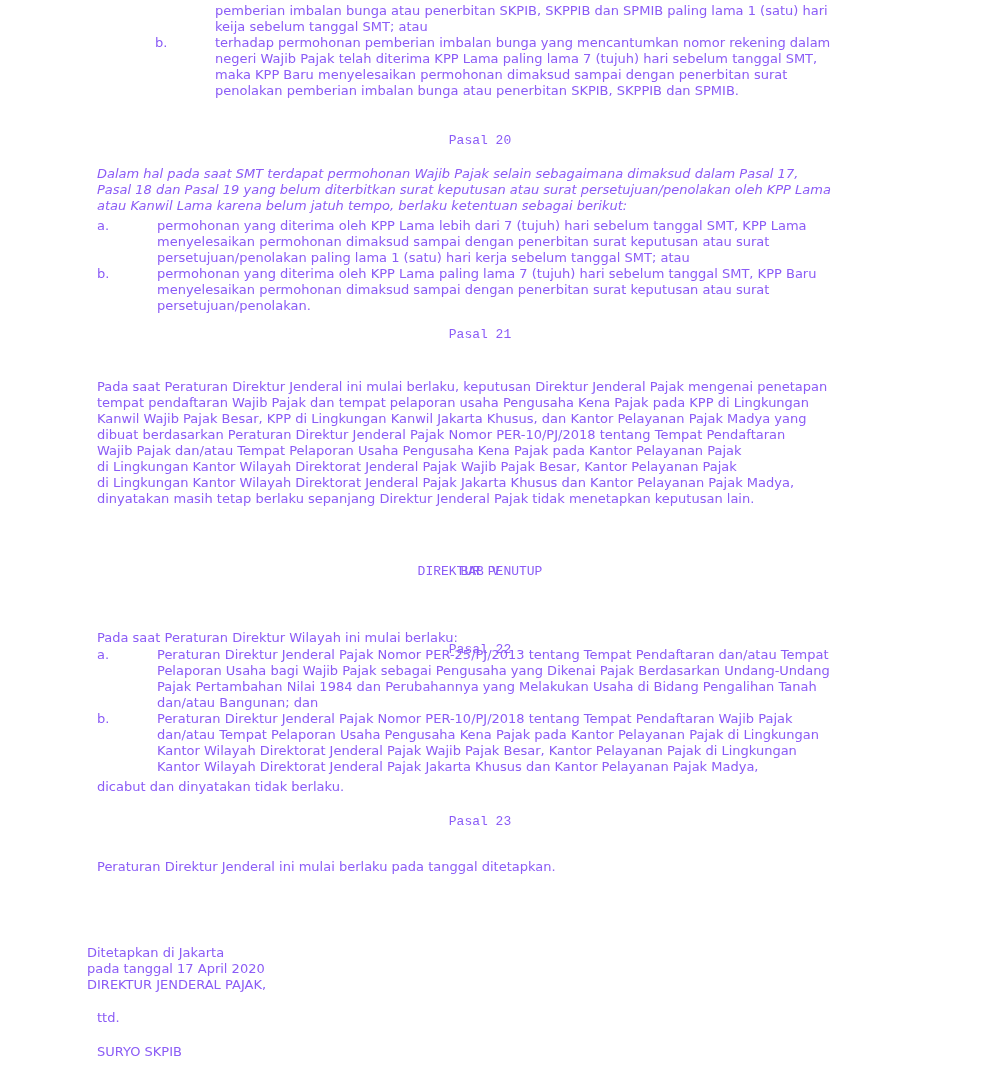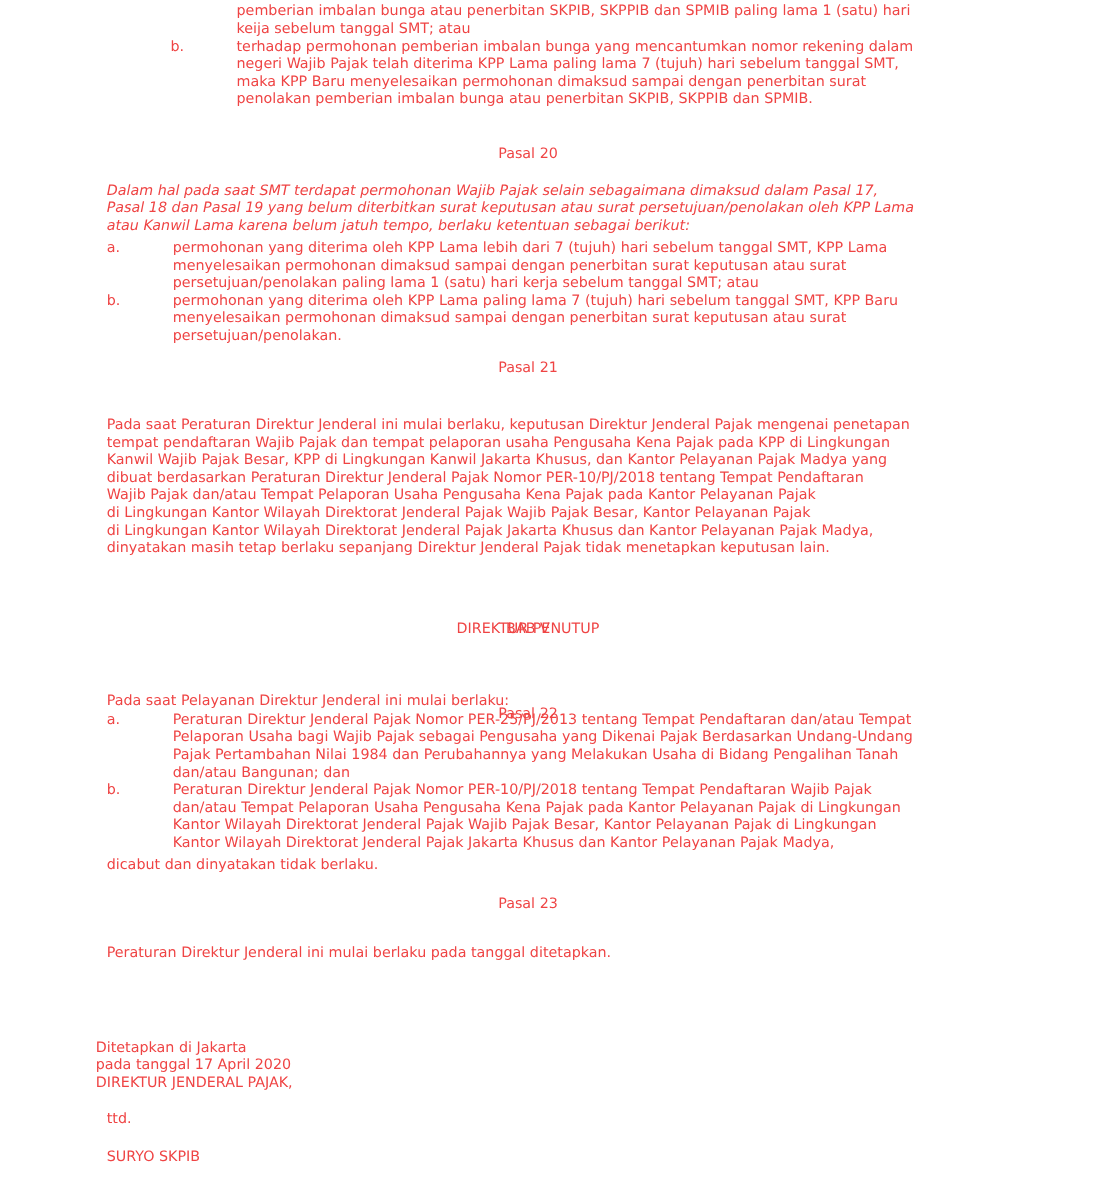--- a/index.html
+++ b/index.html
@@ -8,25 +8,25 @@
     background: #ffffff;
   }
   .page {
     position: relative;
     width: 1000px;
     height: 1080px;
     background: #ffffff;
     font-family: "DejaVu Sans", sans-serif;
     font-size: 13px;
     line-height: 16px;
-    color: #ef4444;
+    color: #8b5cf6;
     overflow: hidden;
   }
   .abs { position: absolute; }
-  .center { text-align: center; }
+  .center { text-align: center; font-family: Liberation Mono, monospace; }
   .lines { white-space: pre-line; }
   .nowrap { white-space: nowrap; }
   .li { position: relative; }
   .li-label { position: absolute; left: 0; top: 0; }
   .li-text { margin-left: 60px; white-space: pre-line; }
 </style>
 </head>
 <body>
 
 <div class="page">
@@ -75,21 +75,21 @@
 Wajib Pajak dan/atau Tempat Pelaporan Usaha Pengusaha Kena Pajak pada Kantor Pelayanan Pajak
 di Lingkungan Kantor Wilayah Direktorat Jenderal Pajak Wajib Pajak Besar, Kantor Pelayanan Pajak
 di Lingkungan Kantor Wilayah Direktorat Jenderal Pajak Jakarta Khusus dan Kantor Pelayanan Pajak Madya,
 dinyatakan masih tetap berlaku sepanjang Direktur Jenderal Pajak tidak menetapkan keputusan lain.</div>
 
   <div class="abs center nowrap" style="left:97px; top:564px; width:766px;">BAB V</div>
   <div class="abs center nowrap" style="left:97px; top:564px; width:766px;">DIREKTUR PENUTUP</div>
 
   <div class="abs center nowrap" style="left:97px; top:614px; width:766px;margin-top:28px;">Pasal 22</div>
 
-  <div class="abs nowrap" style="left:97px; top:630px;">Pada saat Pelayanan Direktur Jenderal ini mulai berlaku:</div>
+  <div class="abs nowrap" style="left:97px; top:630px;">Pada saat Peraturan Direktur Wilayah ini mulai berlaku:</div>
 
   <div class="abs" style="left:97px; top:647px;">
     <div class="li">
       <span class="li-label">a.</span>
       <div class="li-text">Peraturan Direktur Jenderal Pajak Nomor PER-25/PJ/2013 tentang Tempat Pendaftaran dan/atau Tempat
 Pelaporan Usaha bagi Wajib Pajak sebagai Pengusaha yang Dikenai Pajak Berdasarkan Undang-Undang
 Pajak Pertambahan Nilai 1984 dan Perubahannya yang Melakukan Usaha di Bidang Pengalihan Tanah
 dan/atau Bangunan; dan</div>
     </div>
     <div class="li">

